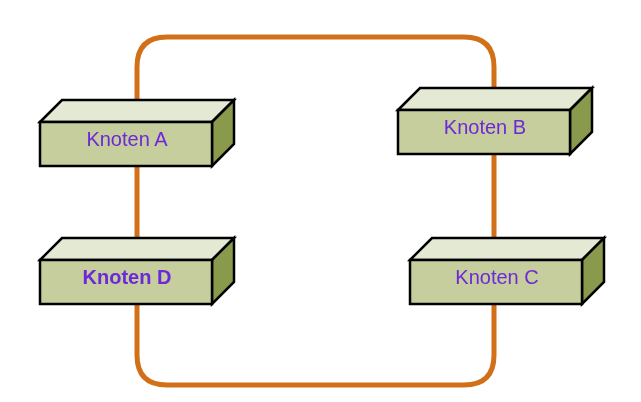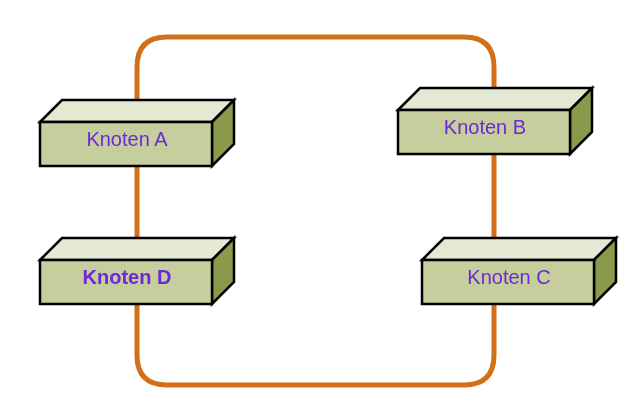--- a/index.html
+++ b/index.html
@@ -38,21 +38,21 @@
     text-align: center;
     font-size: 20px;
     line-height: 42px;
     color: #6d28d9;
     white-space: nowrap;
     font-family: "Liberation Sans", sans-serif;
   }
   #node-a { left: 38px;  top: 96px;  }
   #node-b { left: 396px; top: 84px;  }
   #node-d { left: 38px;  top: 234px; font-weight: bold; }
-  #node-c { left: 420px; top: 234px; }
+  #node-c { left: 408px; top: 234px; }
 </style>
 </head>
 <body>
 
 <div id="canvas">
 
   <svg id="ring-layer" viewBox="0 0 641 402" xmlns="http://www.w3.org/2000/svg">
     <path d="M 137 150
              L 137 67
              Q 137 37 167 37

